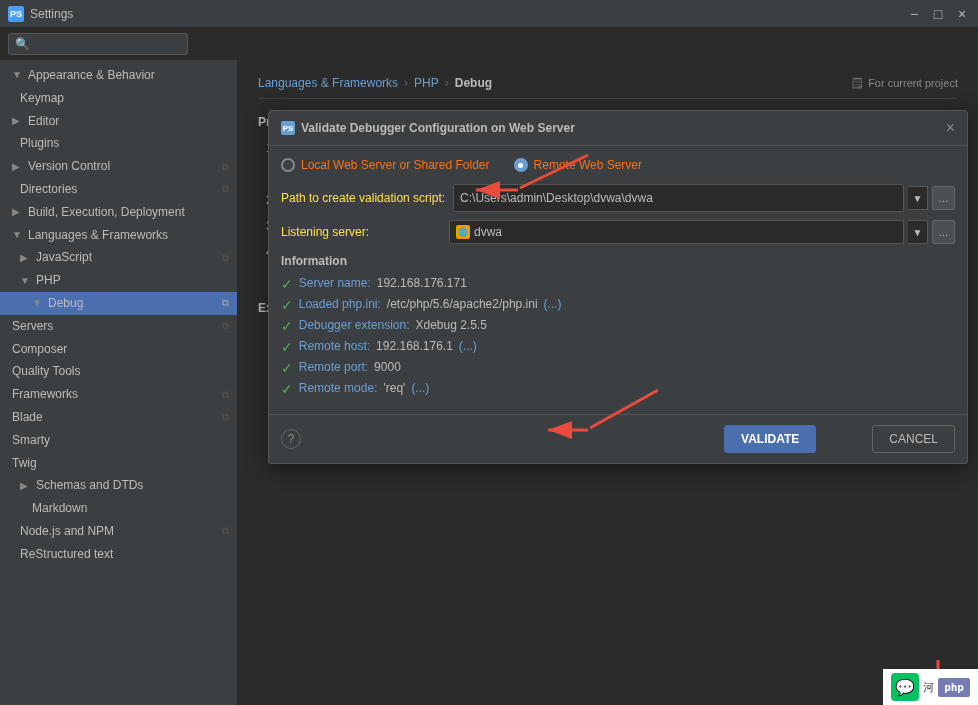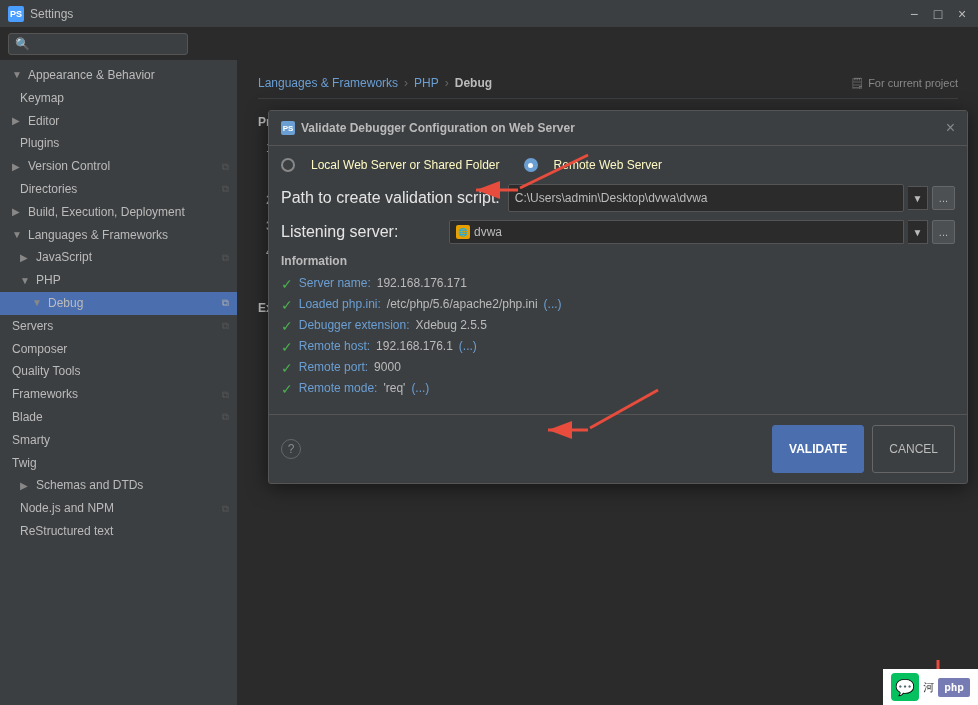--- a/index.html
+++ b/index.html
@@ -82,31 +82,31 @@
       background: #3c3f41; padding: 8px 12px; border-bottom: 1px solid #555;
     }
     .modal-title { display: flex; align-items: center; gap: 6px; color: #bbb; font-size: 12px; font-weight: bold; }
     .modal-title-icon { width: 14px; height: 14px; background: #6b9fd4; border-radius: 2px; display: flex; align-items: center; justify-content: center; font-size: 8px; color: white; font-weight: bold; }
     .modal-close { cursor: pointer; color: #888; font-size: 16px; }
 
     .modal-body { padding: 12px; }
 
     
     .radio-group { display: flex; gap: 24px; margin-bottom: 12px; align-items: center; }
-    .radio-item { display: flex; align-items: center; gap: 16px; cursor: pointer; color: #fef9c3; font-size: 12px; }
+    .radio-item { display: flex; align-items: center; gap: 6px; cursor: pointer; color: #f97316; font-size: 12px; }
     .radio-circle {
       width: 14px; height: 14px; border-radius: 50%; border: 2px solid #888;
       display: flex; align-items: center; justify-content: center;
     }
     .radio-circle.checked { border-color: #6b9fd4; background: #6b9fd4; }
     .radio-circle.checked::after { content: ''; width: 5px; height: 5px; border-radius: 50%; background: white; }
 
     
     .form-row { display: flex; align-items: center; margin-bottom: 8px; gap: 8px; }
-    .form-label { color: #e5e5e5; font-size: 16px; min-width: 160px; }
+    .form-label { color: #fde047; font-size: 12px; min-width: 160px; }
     .form-input-group { display: flex; align-items: center; gap: 4px; flex: 1; }
     .form-input {
       flex: 1; background: #2b2b2b; border: 1px solid #555; border-radius: 2px;
       color: #bbb; padding: 3px 6px; font-size: 12px; height: 28px; outline: none;
     }
     .form-btn {
       background: #4c5052; border: 1px solid #666; color: #bbb; padding: 2px 6px;
       font-size: 11px; cursor: pointer; border-radius: 2px; height: 24px;
     }
     .dropdown-btn {
@@ -136,21 +136,21 @@
       padding: 10px 12px; border-top: 1px solid #555;
     }
     .footer-help { color: #888; font-size: 16px; cursor: pointer; border: 1px solid #666; border-radius: 50%; width: 20px; height: 20px; display: flex; align-items: center; justify-content: center; font-size: 12px; }
     .footer-buttons { display: flex; gap: 8px; }
     .btn-validate {
       background: #4b6eaf; border: 1px solid #4b6eaf; color: white;
       padding: 6px 16px; font-size: 12px; cursor: pointer; border-radius: 3px; font-weight: bold;
     }
     .btn-cancel {
       background: #3c3f41; border: 1px solid #666; color: #bbb;
-      padding: 16px 16px; font-size: 12px; cursor: pointer; border-radius: 3px;
+      padding: 6px 16px; font-size: 12px; cursor: pointer; border-radius: 3px; margin-left: 48px;
     }
 
     
     .wechat-popup {
       position: absolute; bottom: 0; right: 0; background: white;
       padding: 4px 8px; display: flex; align-items: center; gap: 4px;
       font-size: 11px; color: #333; z-index: 100;
     }
     .wechat-icon { width: 28px; height: 28px; background: #07c160; border-radius: 4px; display: flex; align-items: center; justify-content: center; color: white; font-size: 16px; }
     .php-badge { background: #777bb3; color: white; font-size: 11px; font-weight: bold; padding: 3px 6px; border-radius: 2px; font-family: monospace; }
@@ -248,20 +248,23 @@
     <div class="sidebar-item indent-3">
       <span>Smarty</span>
     </div>
     <div class="sidebar-item indent-3">
       <span>Twig</span>
     </div>
     <div class="sidebar-item indent-1 section-header">
       <span class="expand-icon">▶</span>
       <span>Schemas and DTDs</span>
     </div>
+    <div class="sidebar-item indent-2">
+      <span>Markdown</span>
+    </div>
     <div class="sidebar-item indent-1">
       <span>Node.js and NPM</span>
       <span class="sidebar-copy-icon">⧉</span>
     </div>
     <div class="sidebar-item indent-1">
       <span>ReStructured text</span>
     </div>
   </div>
 
   <div class="content-area">

